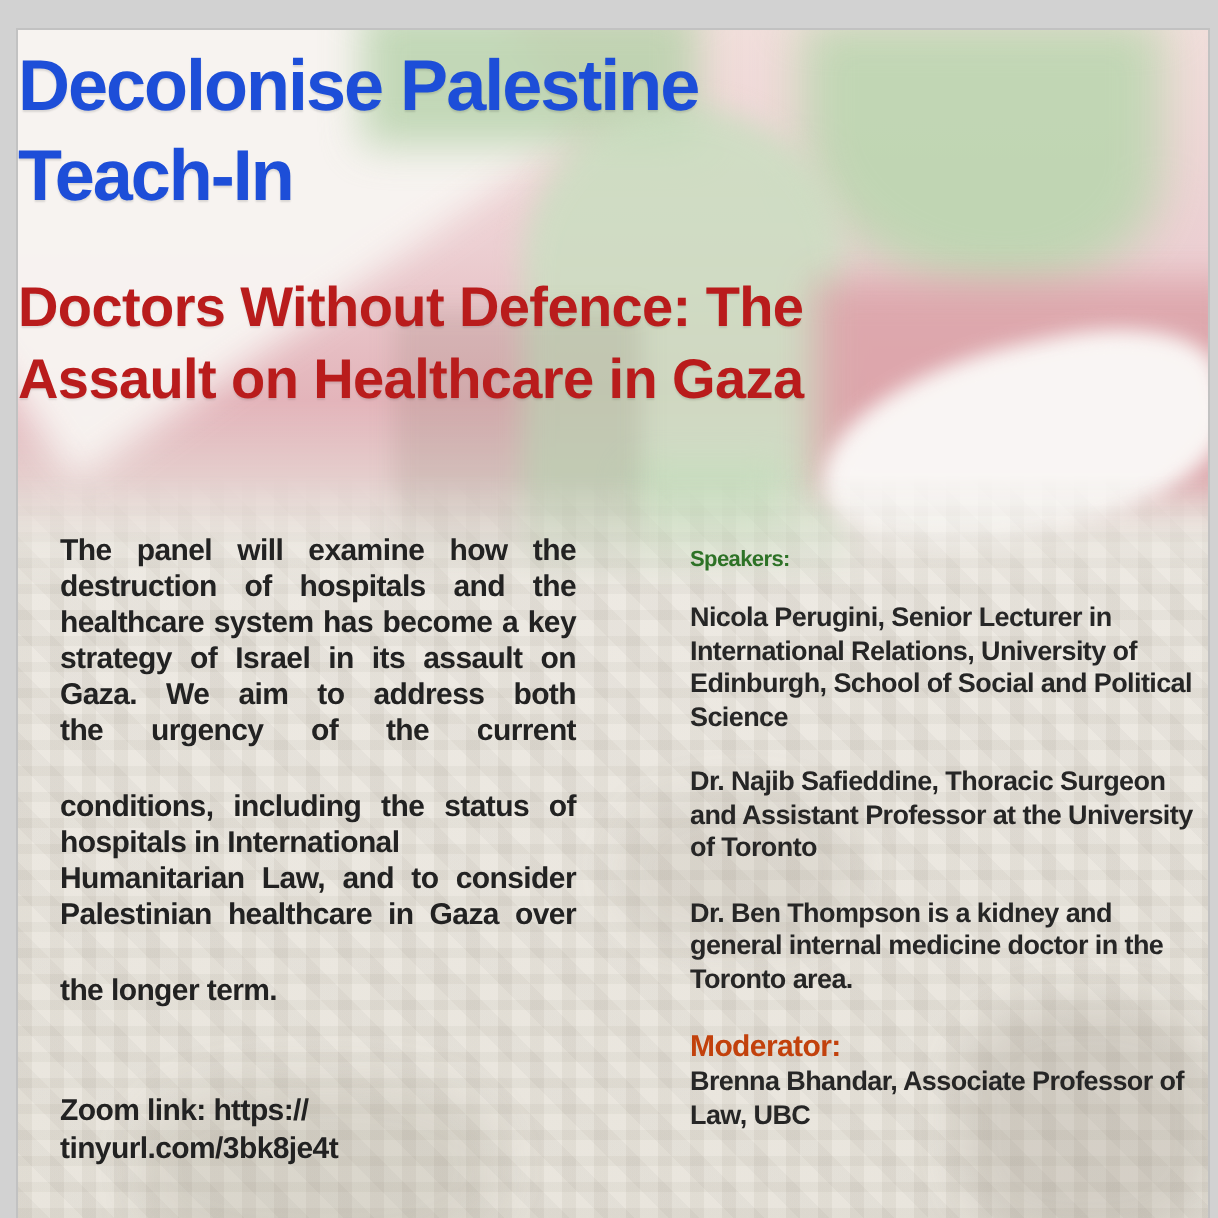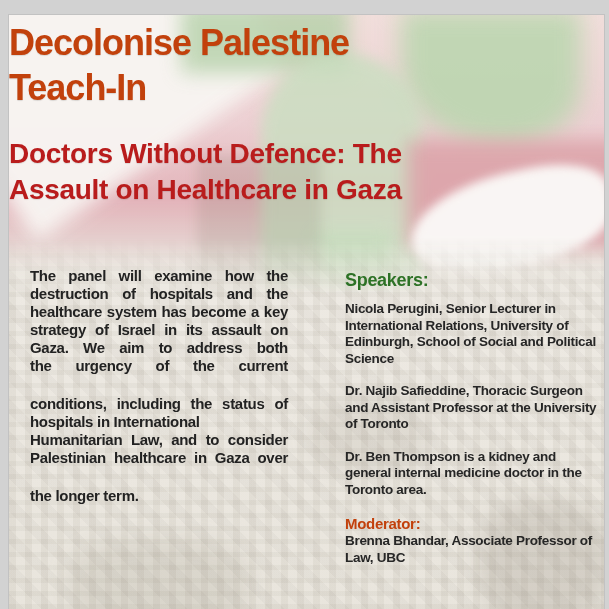--- a/index.html
+++ b/index.html
@@ -46,21 +46,21 @@
     mask-image:linear-gradient(180deg,transparent,#000 58px);}
   .bg-blob1{left:470px;bottom:-12px;width:130px;height:120px;background:rgba(142,134,118,.22);
     border-radius:40%;filter:blur(10px);}
   .bg-blob2{left:60px;bottom:-20px;width:180px;height:90px;background:rgba(142,134,118,.16);
     border-radius:40%;filter:blur(11px);}
   .bg-blob3{left:300px;top:380px;width:120px;height:80px;background:rgba(142,134,118,.12);
     border-radius:45%;filter:blur(10px);}
   
   .title{
     position:absolute;top:5px;left:0;width:100%;text-align:center;
-    font-size:36px;line-height:45px;font-weight:bold;color:#c2410c;
+    font-size:36px;line-height:45px;font-weight:bold;color:#1d4ed8;
     letter-spacing:-1px;text-shadow:0 1px 1px rgba(0,0,0,.12);
   }
   .subtitle{
     position:absolute;top:121px;left:0;width:100%;text-align:center;
     font-size:28px;line-height:36px;font-weight:bold;color:#b91c1c;
     letter-spacing:-.3px;text-shadow:0 1px 1px rgba(0,0,0,.1);
   }
   .desc{
     position:absolute;top:252px;left:21px;width:258px;
     font-size:15px;line-height:18px;font-weight:bold;color:#222;
@@ -77,21 +77,21 @@
   .zoomlink{
     position:absolute;top:531px;left:21px;width:280px;
     font-size:15px;line-height:19px;font-weight:bold;color:#222;
     letter-spacing:-.3px;
   }
   .rightcol{
     position:absolute;top:256px;left:336px;width:252px;
     font-size:13.5px;line-height:16.5px;font-weight:bold;color:#262626;
     letter-spacing:-.3px;
   }
-  .sec-label{font-size:18px;line-height:19px;color:#2d7226;margin:0 0 11px;}
+  .sec-label{font-size:11px;line-height:19px;color:#2d7226;margin:0 0 11px;}
   .speaker{margin:0 0 16px;}
   .mod-label{font-size:15px;line-height:19px;color:#c2410c;margin:15px 0 0;}
   .mod-name{margin:0;}
   p{margin:0;}
 </style>
 </head>
 <body>
 
 <div class="poster">
 
@@ -127,20 +127,24 @@
     <span class="dline">Gaza. We aim to address both</span>
     <span class="dline">the urgency of the current</span>
     <span class="dline gap">conditions, including the status of</span>
     <span class="dline plain">hospitals in International</span>
     <span class="dline">Humanitarian Law, and to consider</span>
     <span class="dline">Palestinian healthcare in Gaza over</span>
     <span class="dline plain gap">the longer term.</span>
   </div>
 
 
+  <div class="zoomlink">
+    <span class="dline plain">Zoom link: https://</span>
+    <span class="dline plain">tinyurl.com/3bk8je4t</span>
+  </div>
 
   <div class="rightcol">
     <p class="sec-label">Speakers:</p>
     <p class="speaker">Nicola Perugini, Senior Lecturer in International Relations, University of Edinburgh, School of Social and Political Science</p>
     <p class="speaker">Dr. Najib Safieddine, Thoracic Surgeon and Assistant Professor at the University of Toronto</p>
     <p class="speaker">Dr. Ben Thompson is a kidney and general internal medicine doctor in the Toronto area.</p>
     <p class="mod-label">Moderator:</p>
     <p class="mod-name">Brenna Bhandar, Associate Professor of Law, UBC</p>
   </div>
 

